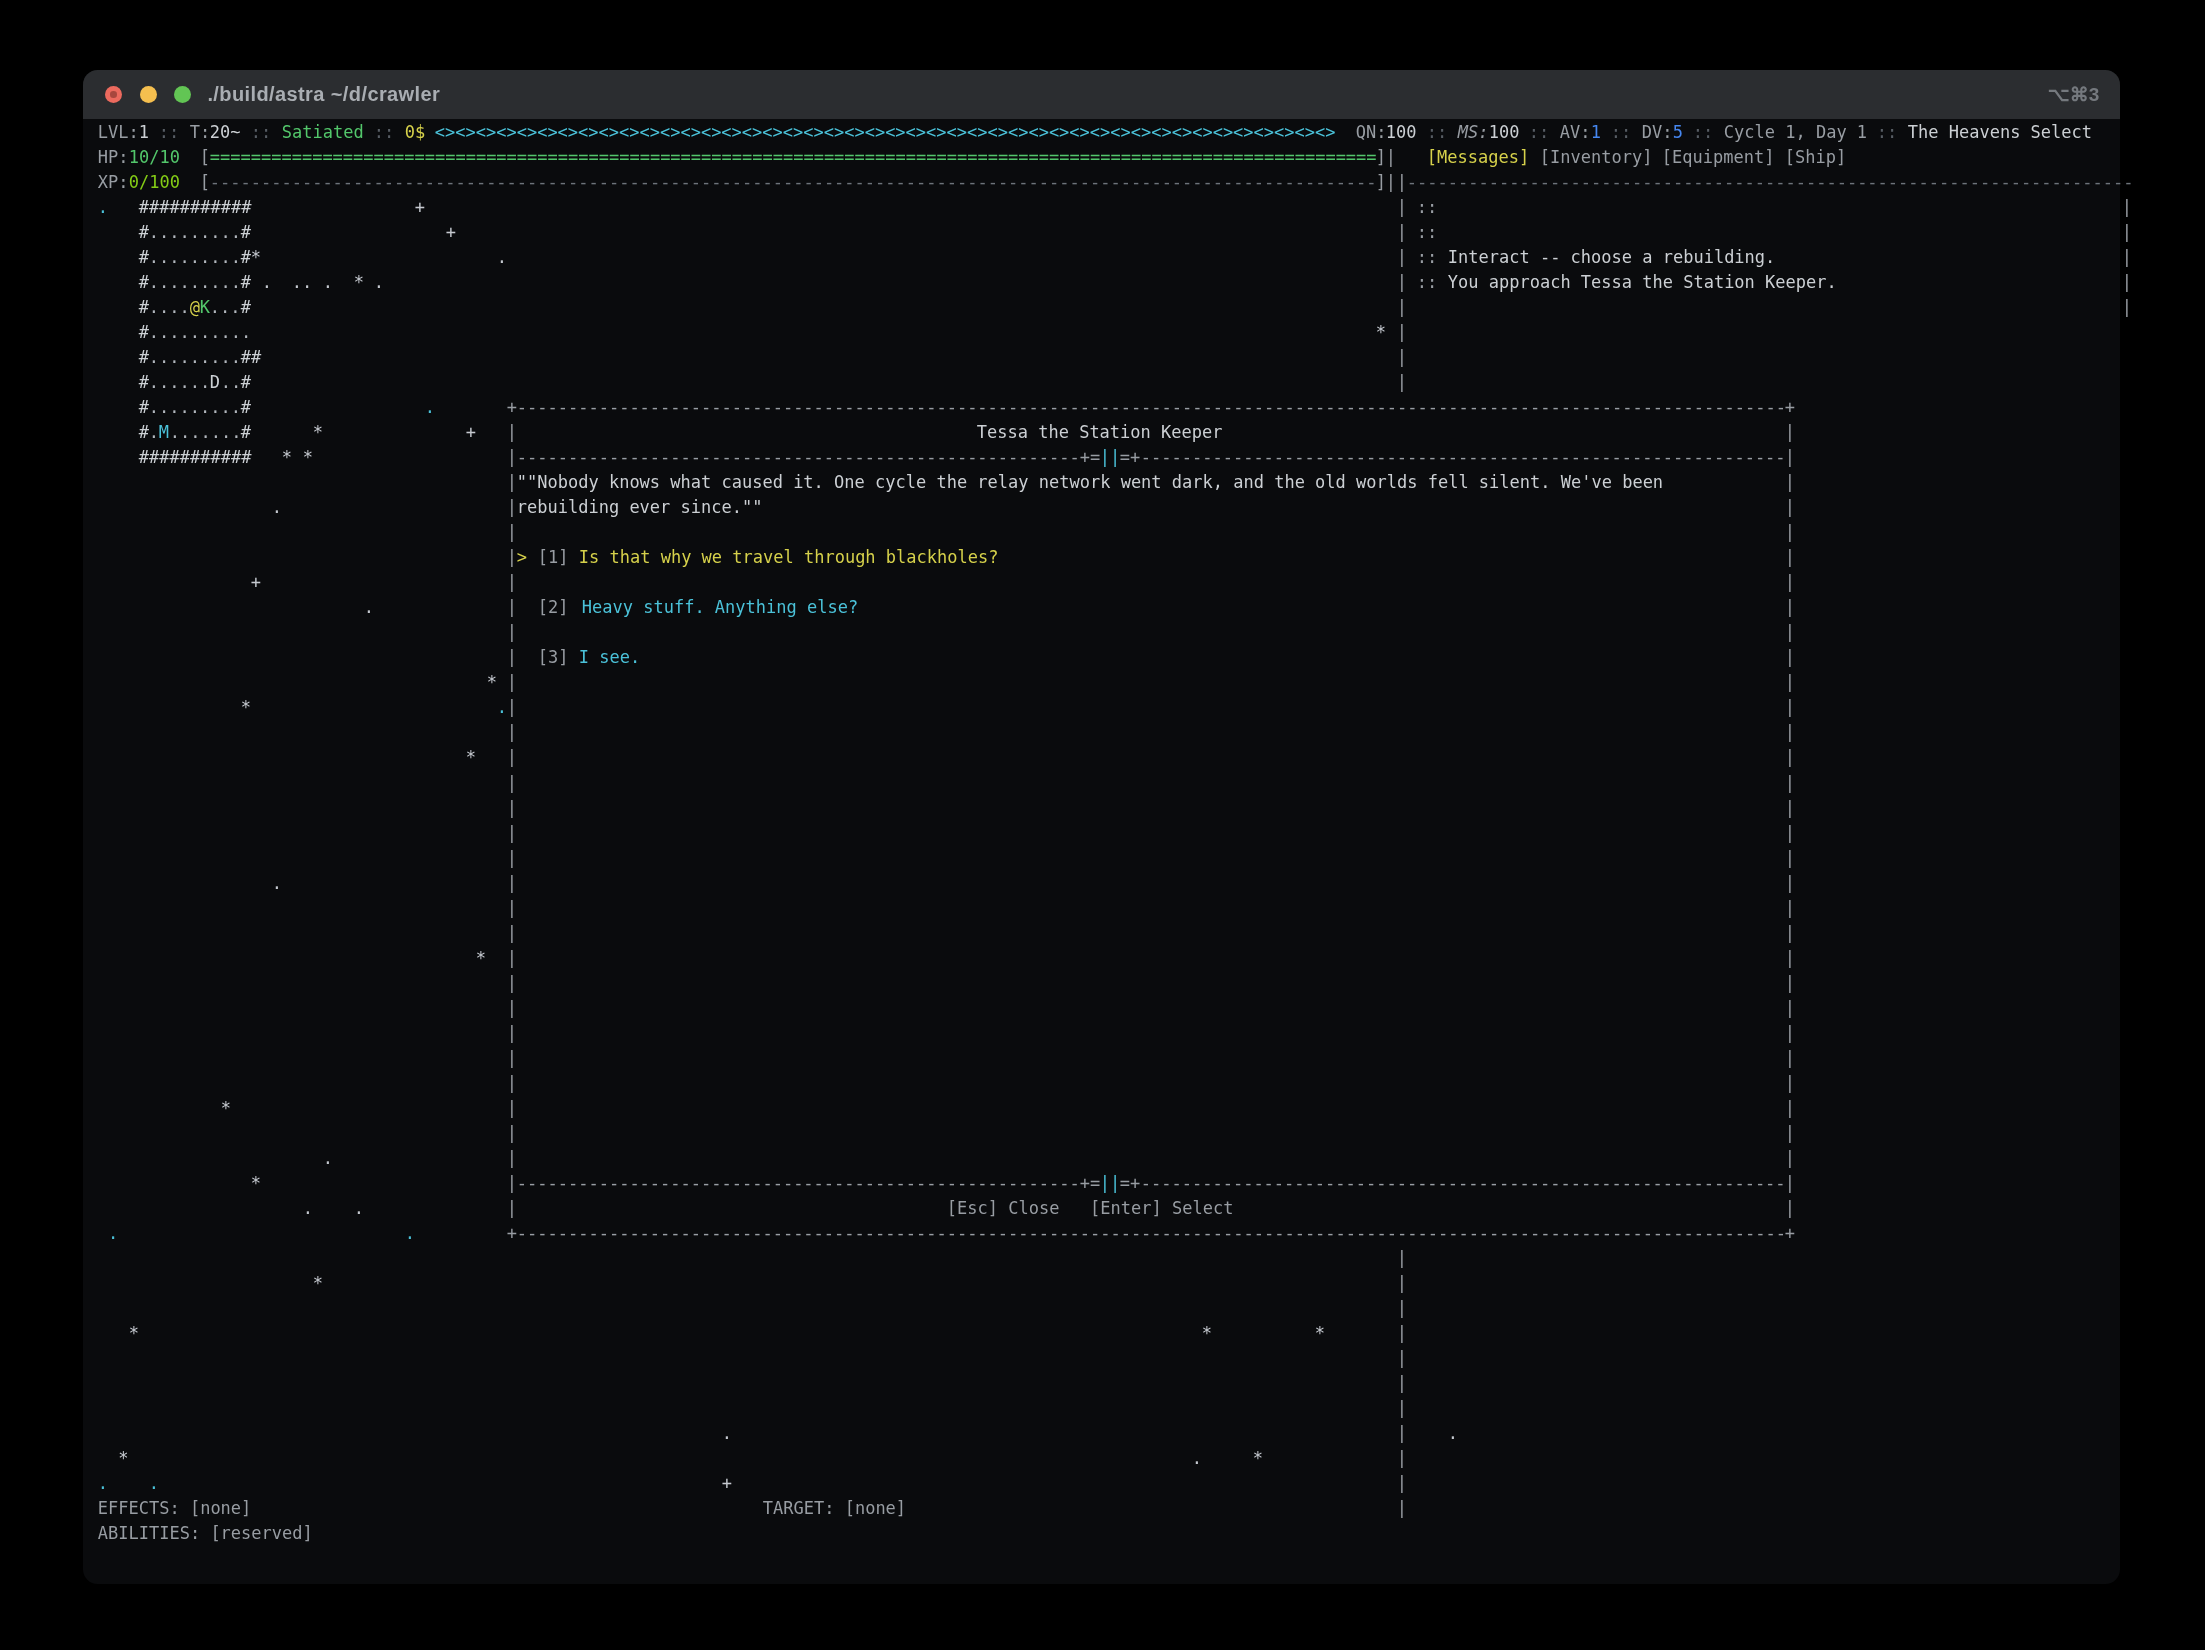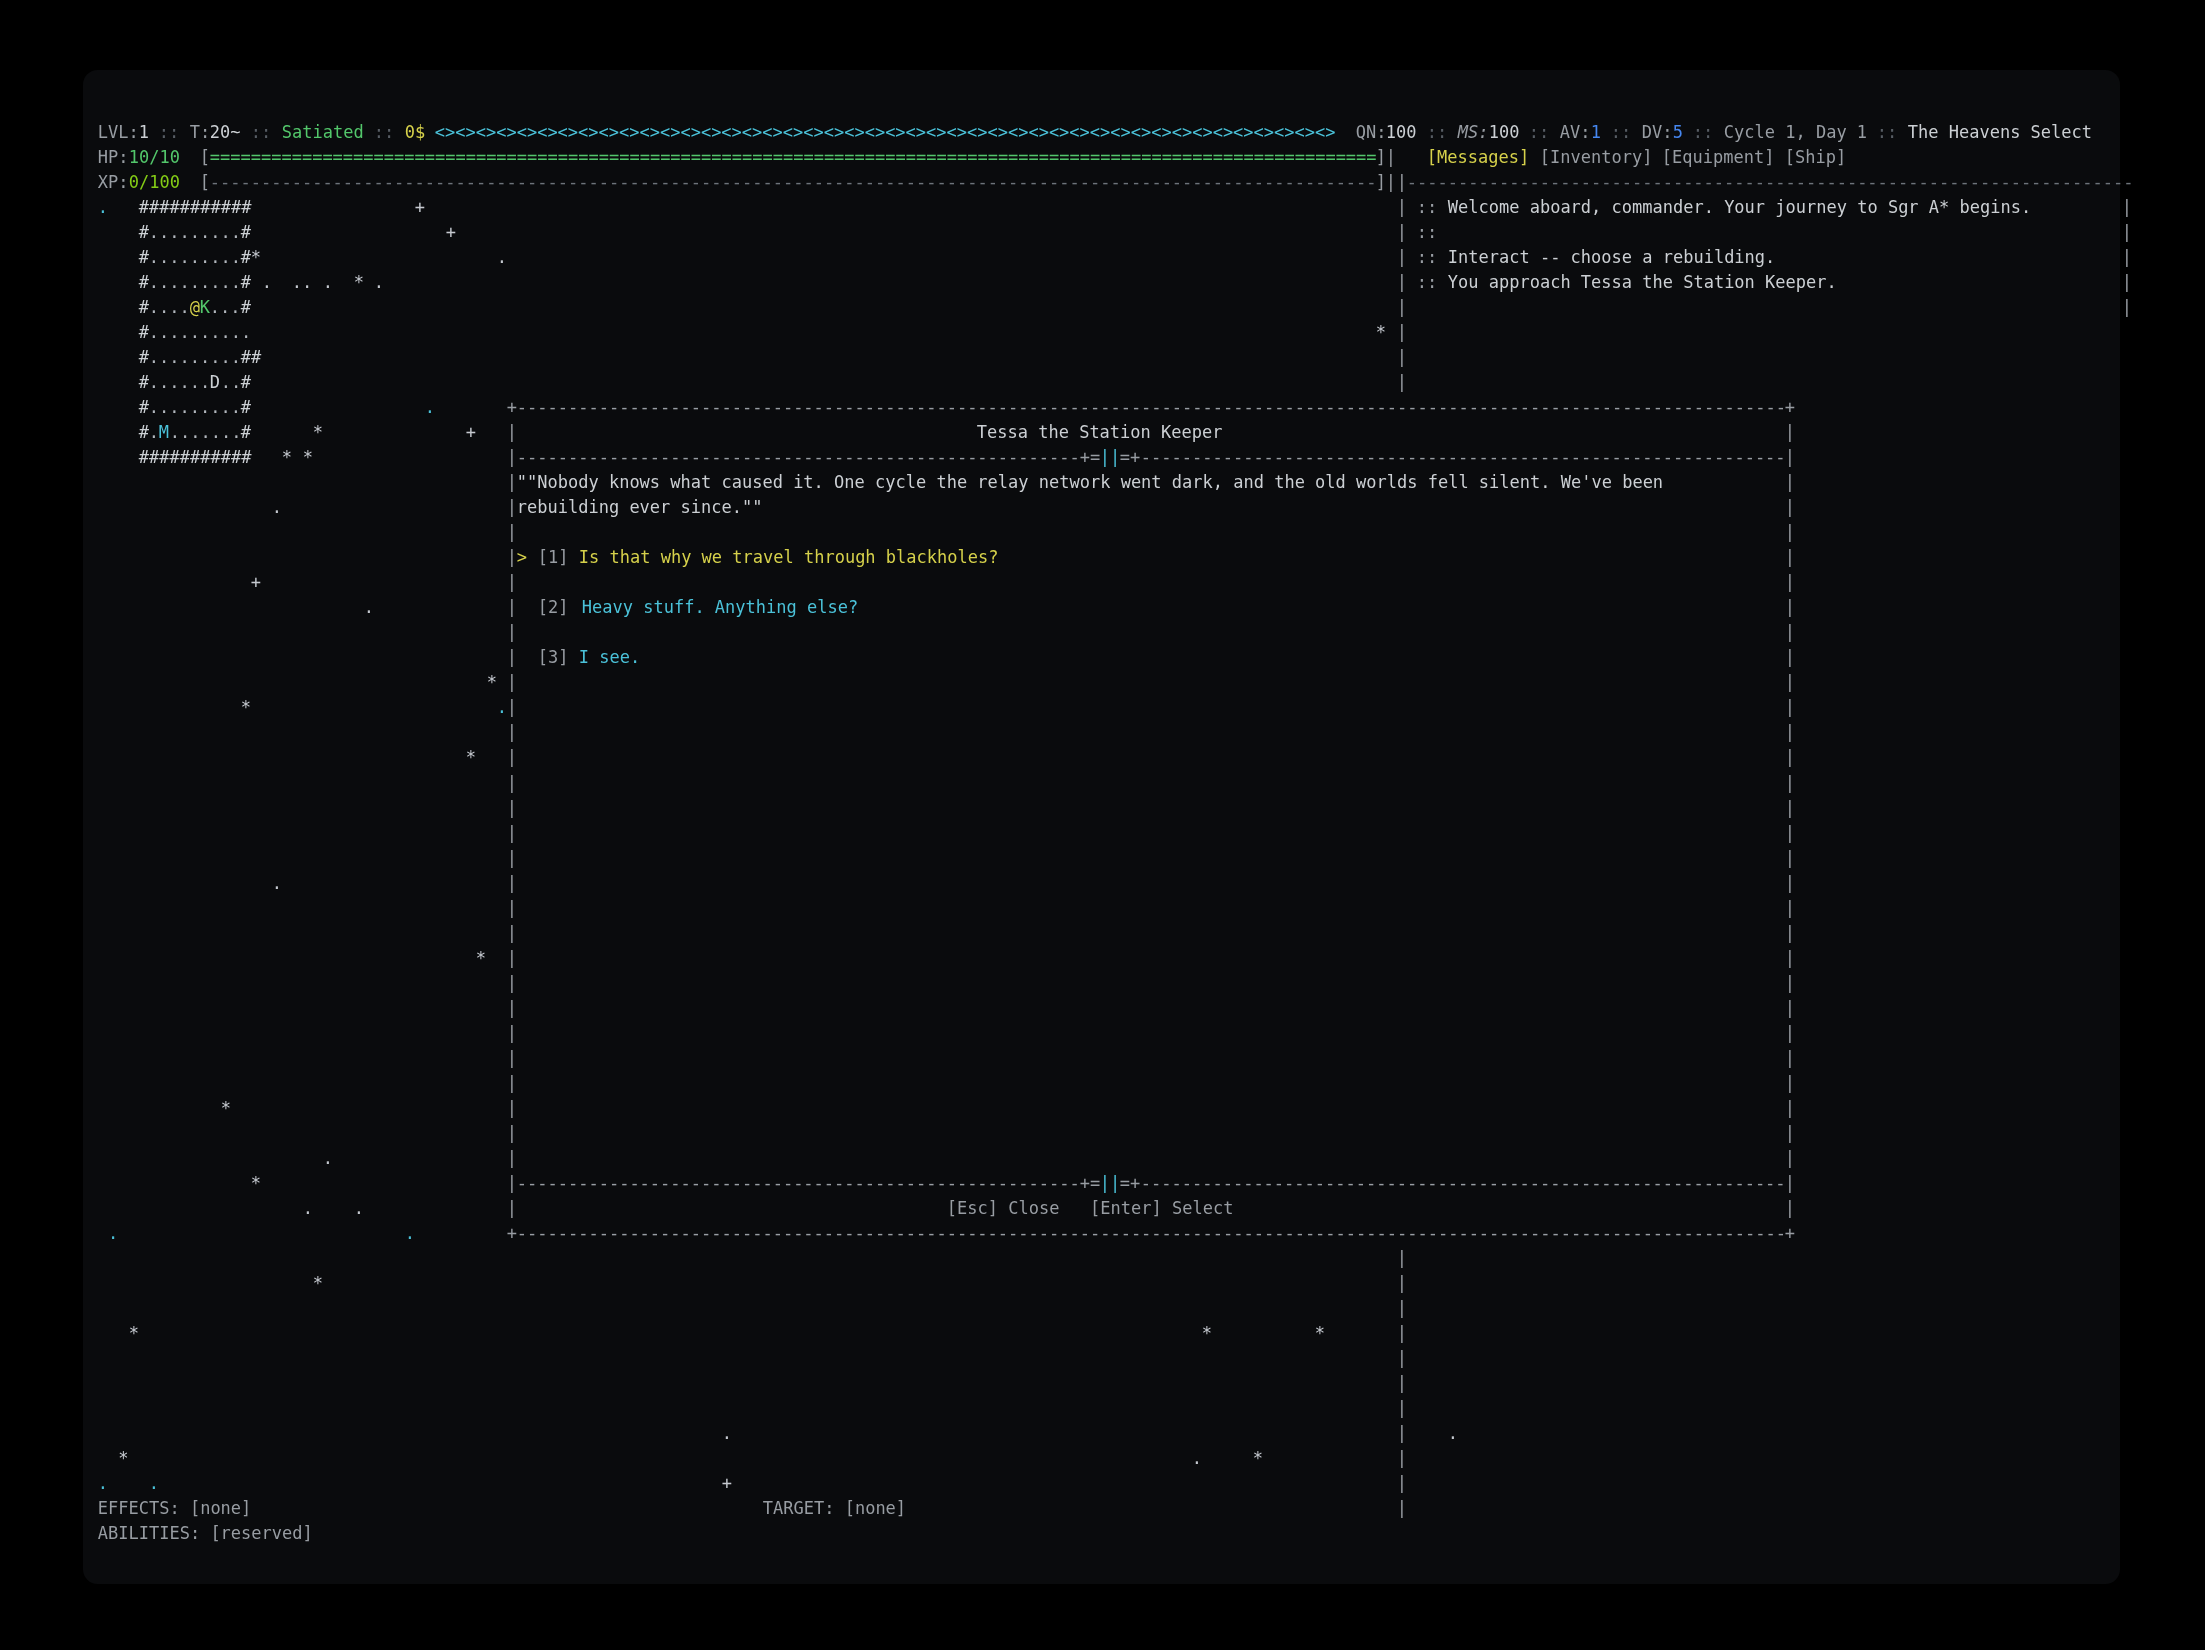--- a/index.html
+++ b/index.html
@@ -18,20 +18,29 @@
   #term{position:absolute;left:14.8px;top:50px;width:2024px;height:1463px;
     font:17px/25px "DejaVu Sans Mono",monospace;}
   .tl{position:absolute;left:0;width:100%;height:25px}
   .tl span{position:absolute;top:0;white-space:pre;line-height:25px}
   
 </style>
 </head>
 <body>
 
 <div class="window">
+  <div class="titlebar">
+    <div class="lights">
+      <span class="light red"></span>
+      <span class="light yellow"></span>
+      <span class="light green"></span>
+    </div>
+    <div class="wtitle">./build/astra ~/d/crawler</div>
+    <div class="shortcut">⌥⌘3</div>
+  </div>
   <div id="term">
       <div class="tl" style="top: 0px;">
         <span style="left: 0px; color: rgb(152, 157, 163);">LVL:</span>
         <span style="left: 41px; color: rgb(204, 208, 212);">1</span>
         <span style="left: 61px; color: rgb(87, 93, 100);">::</span>
         <span style="left: 92px; color: rgb(152, 157, 163);">T:</span>
         <span style="left: 112px; color: rgb(204, 208, 212);">20~</span>
         <span style="left: 153px; color: rgb(87, 93, 100);">::</span>
         <span style="left: 184px; color: rgb(83, 199, 107);">Satiated</span>
         <span style="left: 276px; color: rgb(87, 93, 100);">::</span>
@@ -74,21 +83,20 @@
         <span style="left: 1288px; color: rgb(152, 157, 163);">|</span>
         <span style="left: 1299px; color: rgb(152, 157, 163);">|</span>
         <span style="left: 1309px; color: rgb(109, 115, 122);">-----------------------------------------------------------------------</span>
       </div>
       <div class="tl" style="top: 75px;">
         <span style="left: 0px; color: rgb(75, 194, 217);">.</span>
         <span style="left: 41px; color: rgb(204, 208, 212);">###########</span>
         <span style="left: 317px; color: rgb(198, 202, 208);">+</span>
         <span style="left: 1299px; color: rgb(152, 157, 163);">|</span>
         <span style="left: 1319px; color: rgb(152, 157, 163);">::</span>
-        <span style="left: 1350px; color: rgb(204, 208, 212);">Welcome aboard, commander. Your journey to Sgr A* begins.</span>
         <span style="left: 2024px; color: rgb(152, 157, 163);">|</span>
       </div>
       <div class="tl" style="top: 100px;">
         <span style="left: 41px; color: rgb(204, 208, 212);">#</span>
         <span style="left: 51px; color: rgb(178, 183, 189);">.........</span>
         <span style="left: 143px; color: rgb(204, 208, 212);">#</span>
         <span style="left: 348px; color: rgb(198, 202, 208);">+</span>
         <span style="left: 1299px; color: rgb(152, 157, 163);">|</span>
         <span style="left: 1319px; color: rgb(152, 157, 163);">::</span>
         <span style="left: 2024px; color: rgb(152, 157, 163);">|</span>

